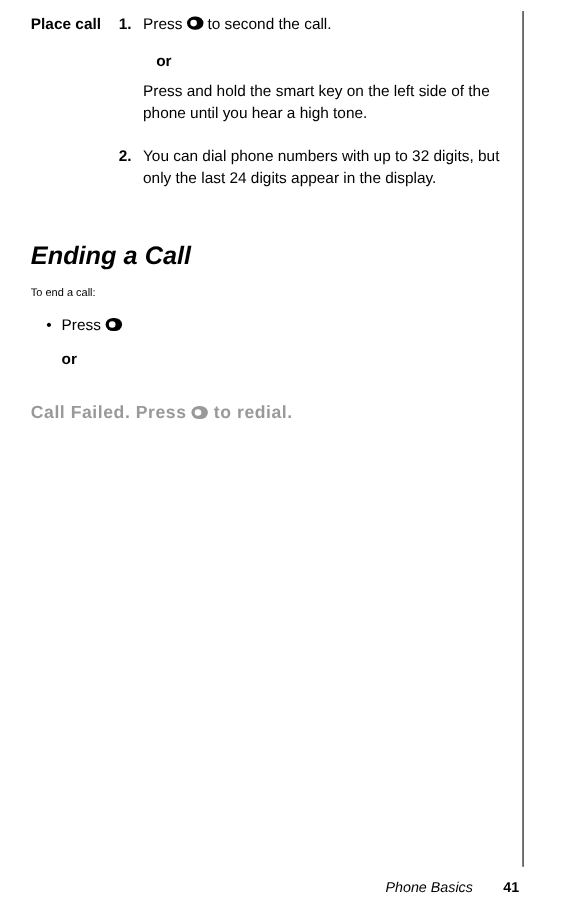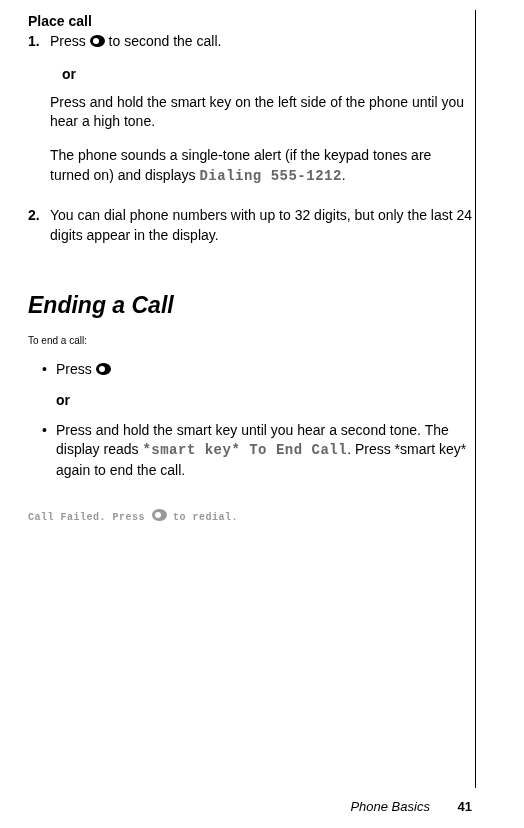--- a/index.html
+++ b/index.html
@@ -24,21 +24,20 @@
       position: absolute;
       top: 10px;
       right: 48px;
       bottom: 40px;
       width: 1px;
       background: #000;
     }
     .step-table {
       display: flex;
       margin-bottom: 20px;
-      flex-direction: column;
     }
     .step-left {
       width: 80px;
       flex-shrink: 0;
       font-weight: bold;
       font-size: 14px;
       padding-right: 8px;
     }
     .step-right {
       flex: 1;
@@ -134,24 +133,24 @@
       font-style: italic;
       text-align: right;
     }
     .footer .pagenum {
       font-style: normal;
       font-weight: bold;
       margin-left: 24px;
     }
     .gray-instruction {
       color: #999;
-      font-family: Liberation Mono, monospace;
+      font-family: Liberation Sans, sans-serif;
       font-weight: bold;
       letter-spacing: 0.5px;
-      font-size: 10px;
+      font-size: 16px;
       margin-top: 28px;
     }
     .gray-instruction .icon-key {
       background: #999;
     }
   </style>
 </head>
 <body>
 
 <div class="content-wrap">
@@ -160,47 +159,39 @@
     <div class="step-left">Place call</div>
     <div class="step-right">
       <div class="step-item">
         <div class="step-num">1.</div>
         <div class="step-body">
           <div class="step-para">
             <span>Press </span><span class="icon-key"></span><span> to second the call.</span>
           </div>
           <div class="step-or">or</div>
           <div class="step-para">Press and hold the smart key on the left side of the phone until you hear a high tone.</div>
-          <div class="step-para">
-            <span>The phone sounds a single-tone alert (if the keypad tones are turned on) and displays </span><span class="monofont">Dialing 555-1212</span><span>.</span>
-          </div>
         </div>
       </div>
       <div class="step-item">
         <div class="step-num">2.</div>
         <div class="step-body">
           <div class="step-para">You can dial phone numbers with up to 32 digits, but only the last 24 digits appear in the display.</div>
         </div>
       </div>
     </div>
   </div>
 
   <h2>Ending a Call</h2>
   <p class="plain-para">To end a call:</p>
   <ul class="bullet-list">
     <li>
       <span>Press </span><span class="icon-key"></span>
     </li>
   </ul>
   <div class="or-standalone">or</div>
-  <ul class="bullet-list">
-    <li>
-      <span>Press and hold the smart key until you hear a second tone. The display reads </span><span class="monofont">*smart key* To End Call</span><span>. Press *smart key* again to end the call.</span>
-    </li>
-  </ul>
 
   <p class="gray-instruction">
     <span>Call Failed</span><span>. </span><span>Press </span><span class="icon-key"></span><span> to redial</span><span>.</span>
   </p>
 
 </div>
 
 <div class="vertical-rule"></div>
 
 <div class="footer">

